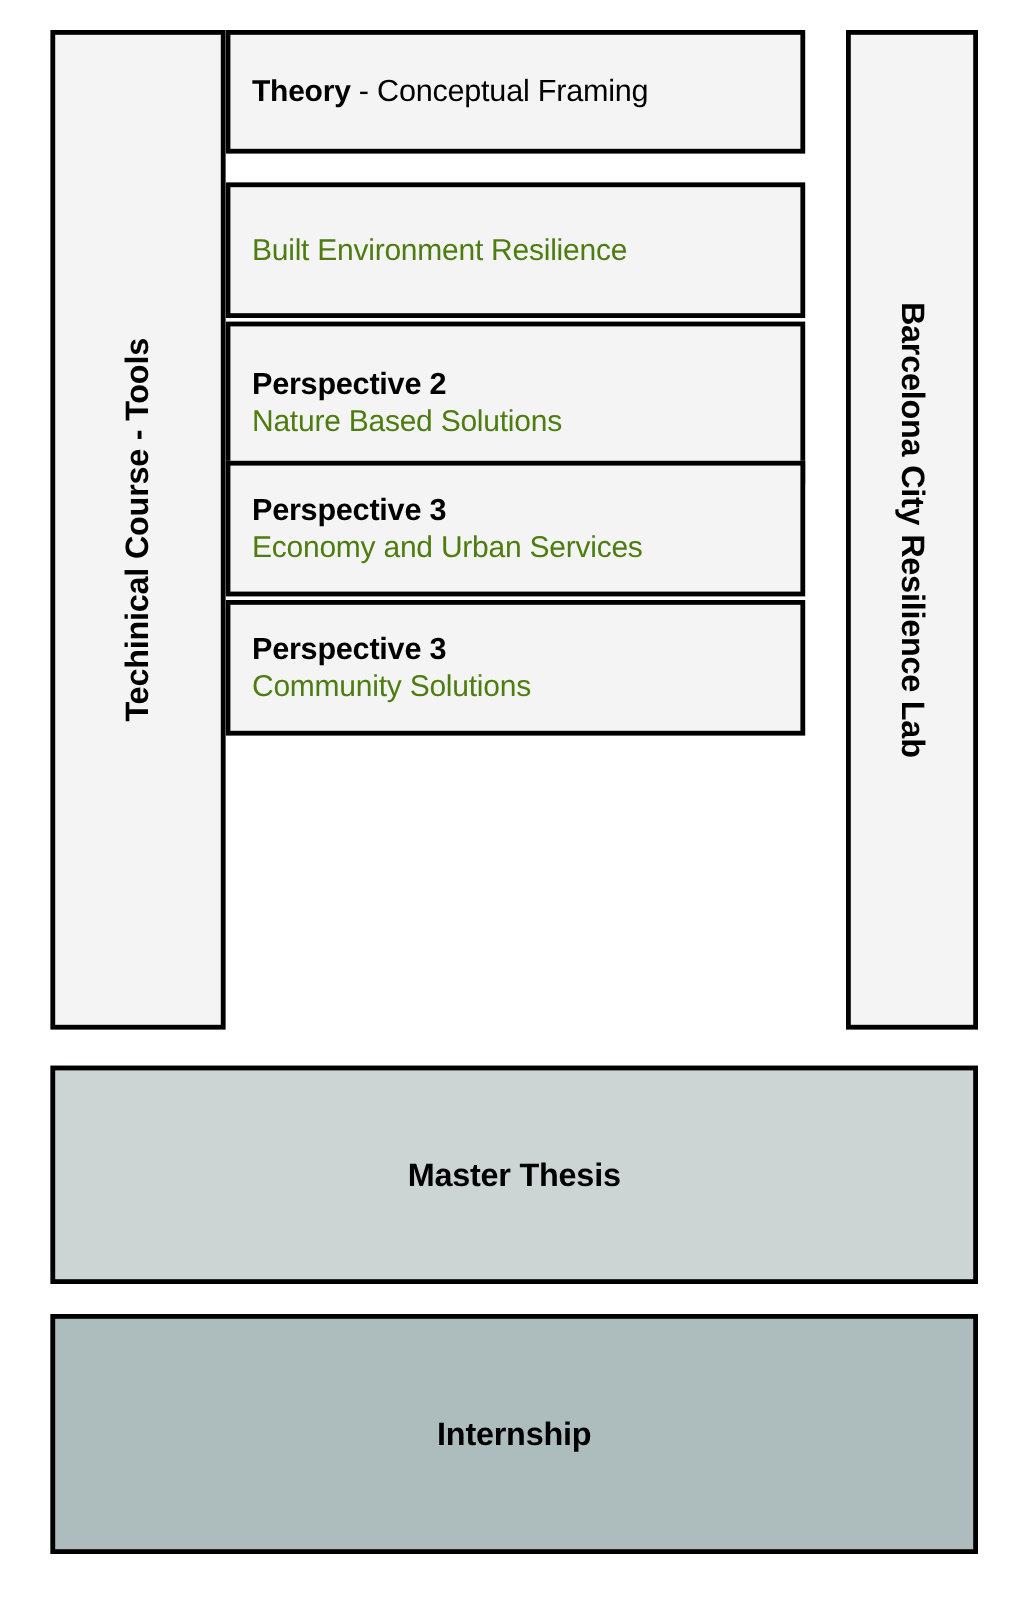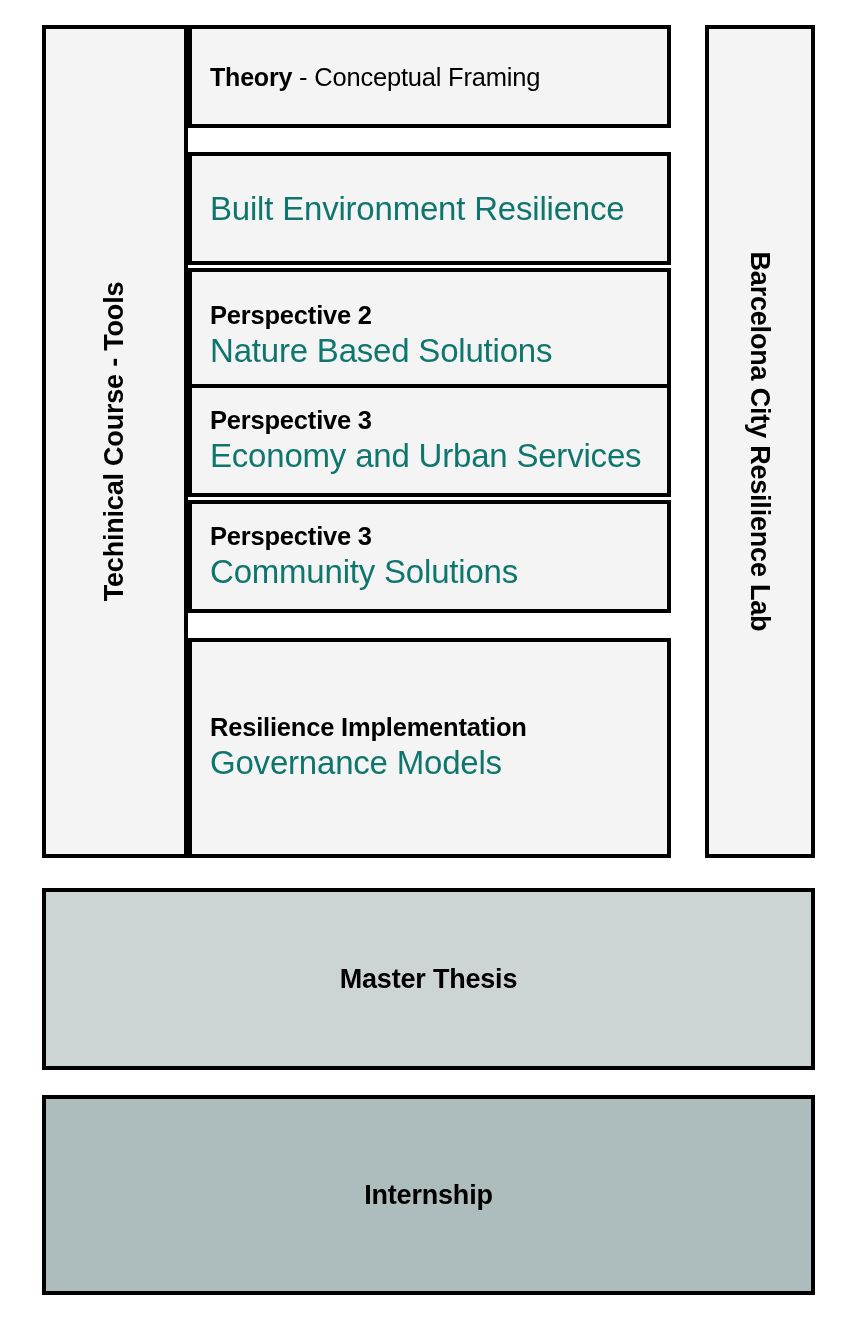--- a/index.html
+++ b/index.html
@@ -77,24 +77,24 @@
   }
   .line-title {
     font-weight: bold;
     font-size: 25.5px;
     line-height: 1.22;
     letter-spacing: -0.2px;
     color: #000000;
   }
   .line-sub {
     font-weight: normal;
-    font-size: 33px;
+    font-size: 25px;
     line-height: 1.22;
     letter-spacing: -0.2px;
-    color: #0f766e;
+    color: #4d7c0f;
   }
 
   
   #box-theory {
     top: 25px;
     height: 103px;
   }
   #box-theory .centre-inner {
     top: 50%;
     transform: translateY(-50%);
@@ -192,26 +192,20 @@
     </div>
   </div>
 
   <div class="box centre persp" id="box-p4">
     <div class="centre-inner">
       <div class="line-title">Perspective 3</div>
       <div class="line-sub">Community Solutions</div>
     </div>
   </div>
 
-  <div class="box centre" id="box-impl">
-    <div class="centre-inner">
-      <div class="line-title">Resilience Implementation</div>
-      <div class="line-sub">Governance Models</div>
-    </div>
-  </div>
 
   <div class="box rail" id="rail-right">
     <span class="rail-label">Barcelona City Resilience Lab</span>
   </div>
 
   <div class="bar" id="bar-internship" style="background: rgb(173, 188, 188);">
     <span class="bar-label">Internship</span>
   </div>
 
   <div class="bar" id="bar-thesis" style="background: rgb(204, 213, 212);">

